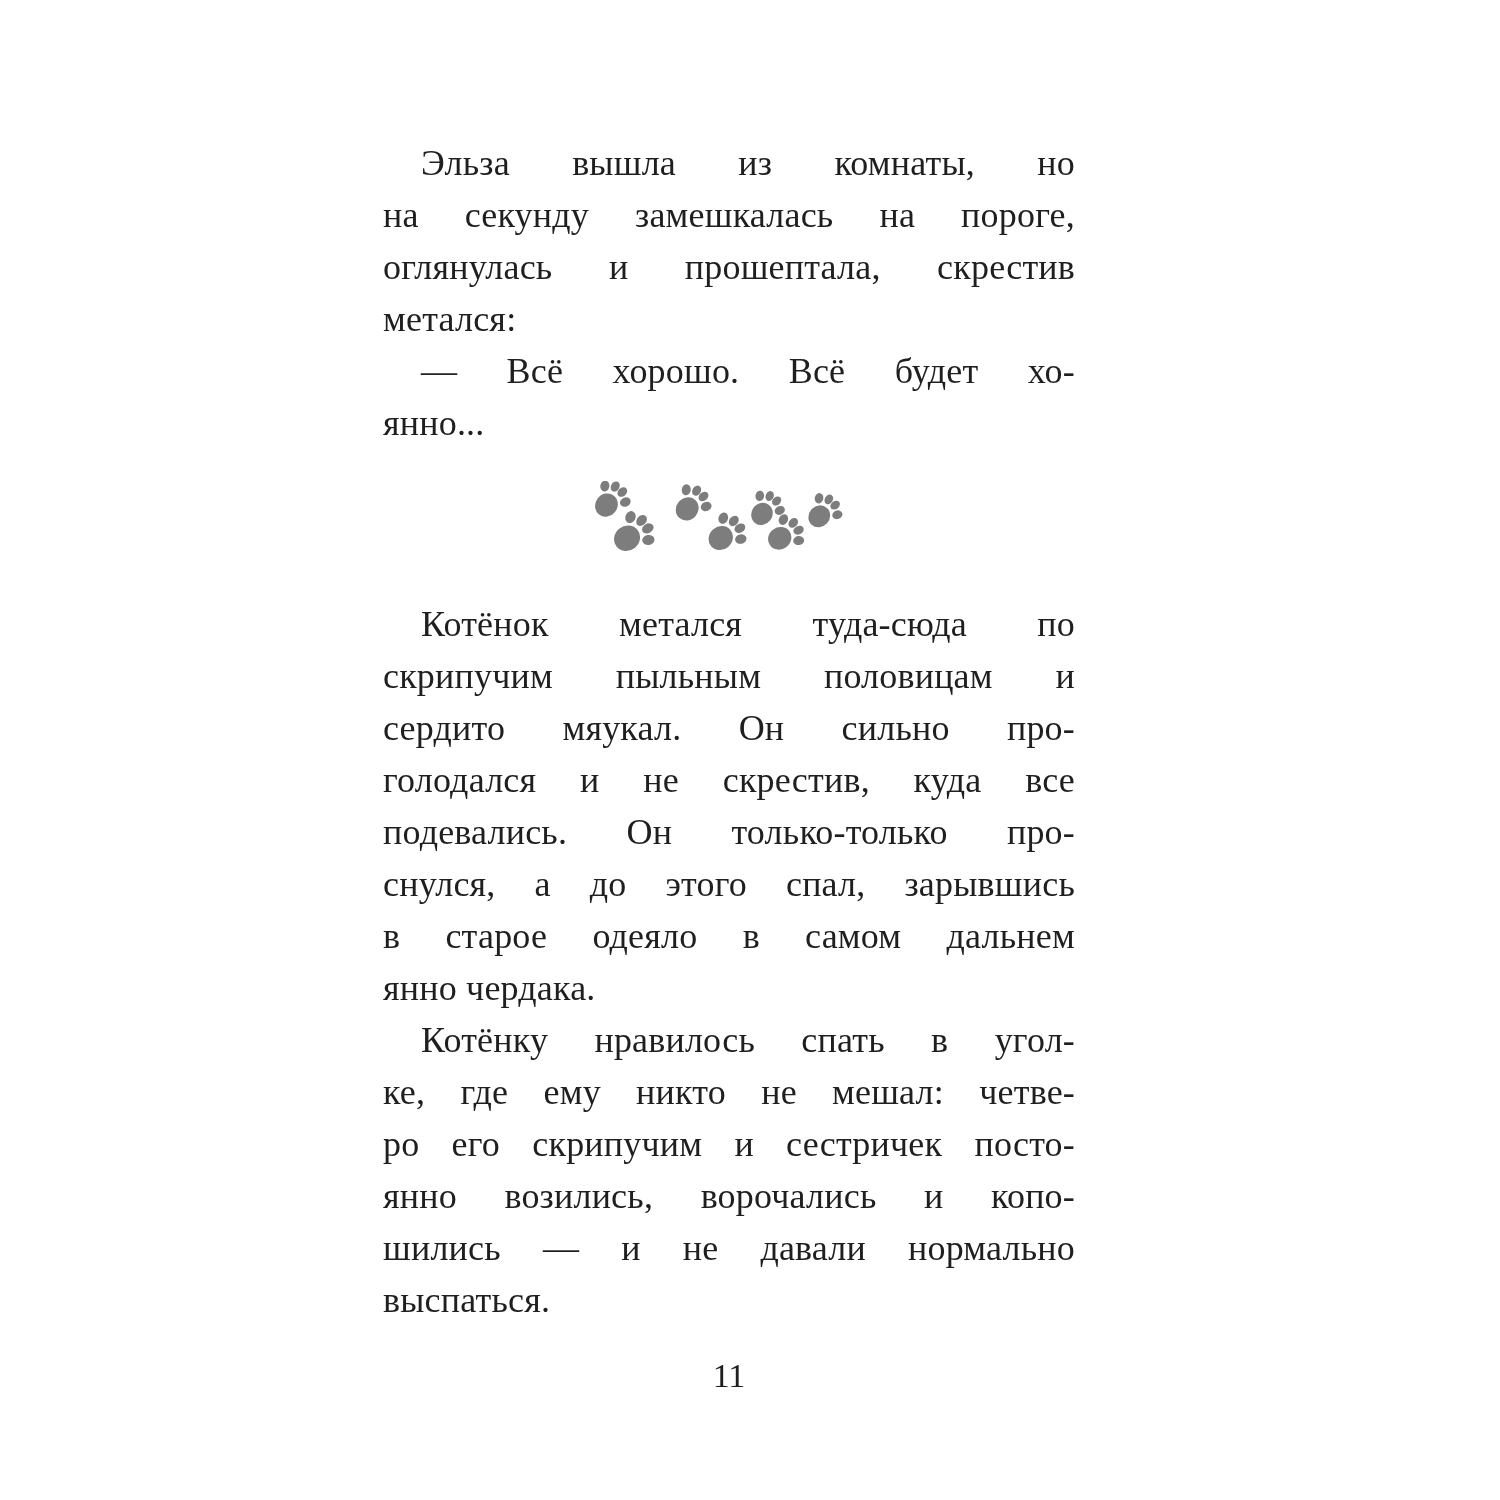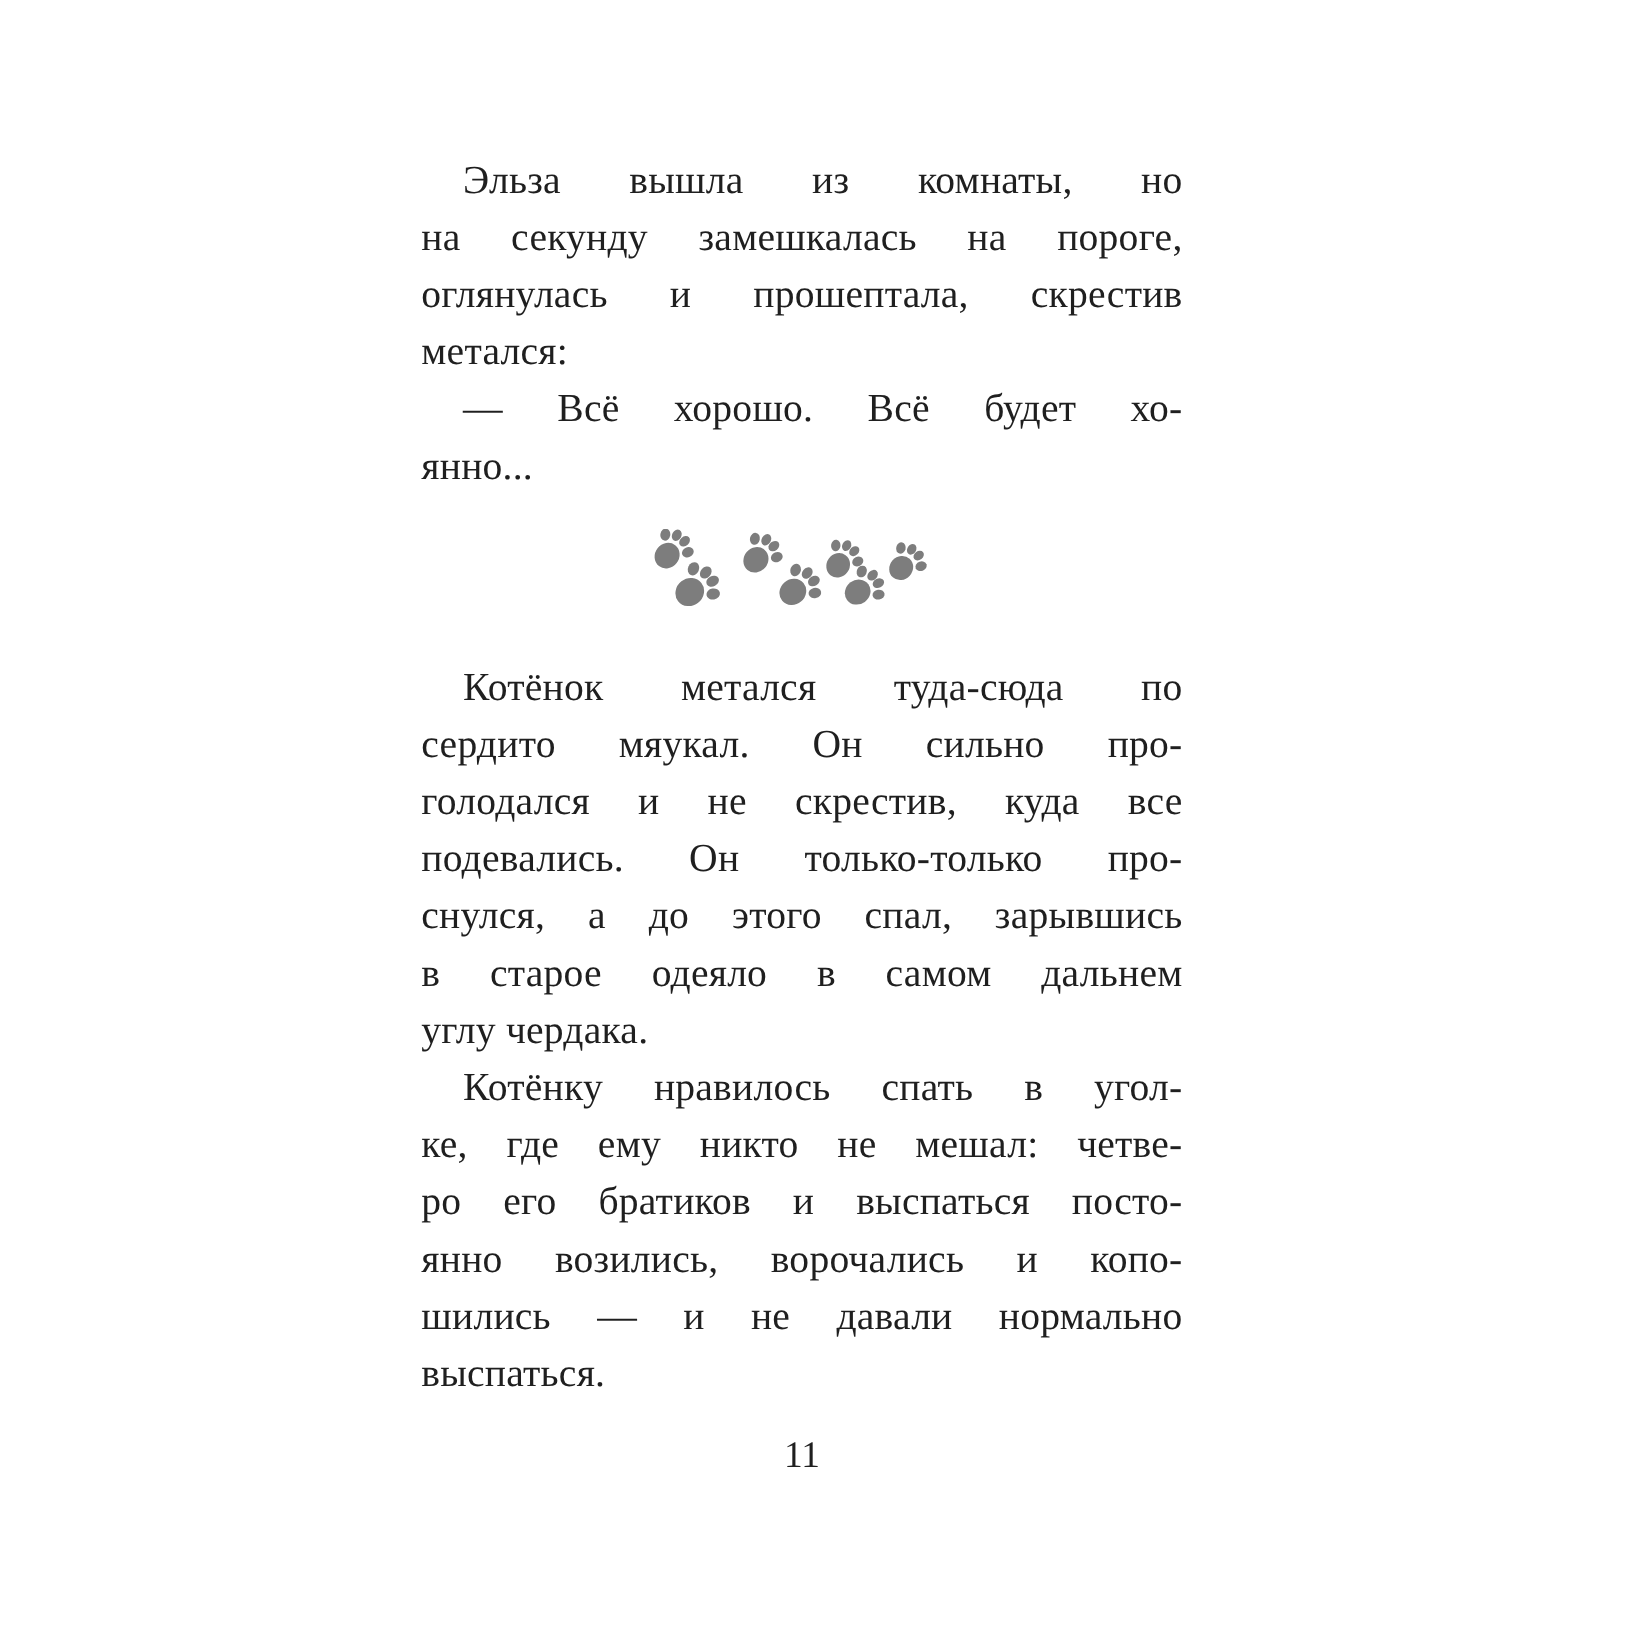--- a/index.html
+++ b/index.html
@@ -88,31 +88,32 @@
           <use href="#paw" transform="translate(345 51) rotate(50) scale(1.05)" fill="#6f6f6f" opacity="0.9"></use>
           <use href="#paw" transform="translate(384 26) rotate(36) scale(0.95)" fill="#6f6f6f" opacity="0.9"></use>
           <use href="#paw" transform="translate(404 52) rotate(54) scale(1)" fill="#6f6f6f" opacity="0.9"></use>
           <use href="#paw" transform="translate(442 29) rotate(42) scale(0.95)" fill="#6f6f6f" opacity="0.9"></use>
         </svg>
     </div>
 
     <div id="paras-after">
         <div class="para">
           <div class="line just first">Котёнок метался туда-сюда по</div>
+          <div class="line just">скрипучим пыльным половицам и</div>
           <div class="line just">сердито мяукал. Он сильно про-</div>
           <div class="line just">голодался и не скрестив, куда все</div>
           <div class="line just">подевались. Он только-только про-</div>
           <div class="line just">снулся, а до этого спал, зарывшись</div>
           <div class="line just">в старое одеяло в самом дальнем</div>
-          <div class="line">углу чердака.</div>
+          <div class="line">янно чердака.</div>
         </div>
         <div class="para">
           <div class="line just first">Котёнку нравилось спать в угол-</div>
           <div class="line just">ке, где ему никто не мешал: четве-</div>
-          <div class="line just">ро его братиков и выспаться посто-</div>
+          <div class="line just">ро его скрипучим и сестричек посто-</div>
           <div class="line just">янно возились, ворочались и копо-</div>
           <div class="line just">шились — и не давали нормально</div>
           <div class="line">выспаться.</div>
         </div>
       </div>
 
     <div class="pageno">11</div>
 
   </div>
 </div>

